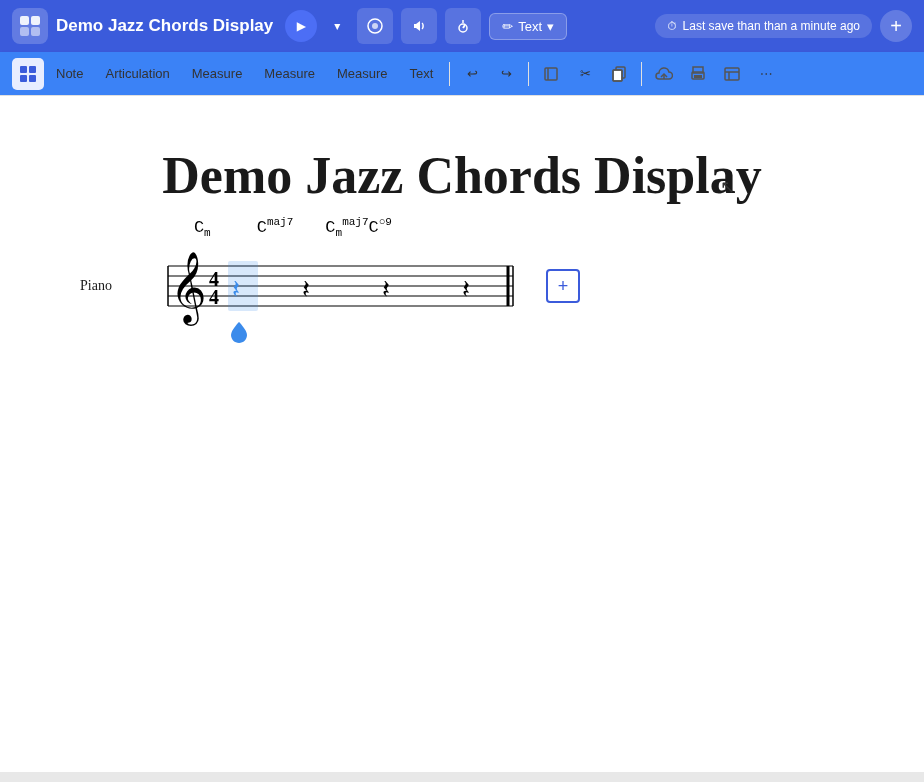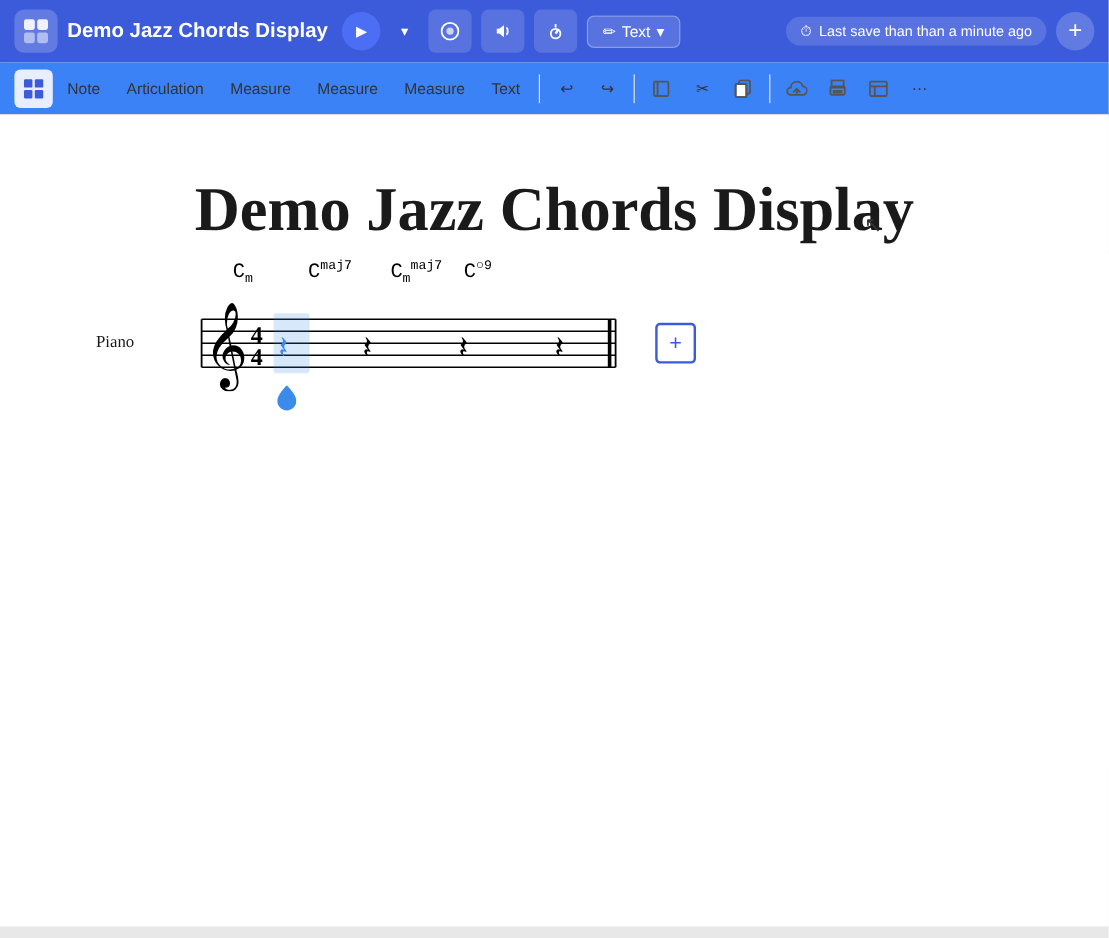--- a/index.html
+++ b/index.html
@@ -334,21 +334,21 @@
   <div id="cursor-arrow">↖</div>
 
   <div id="notation-area">
     <span id="piano-label">Piano</span>
 
     <div id="staff-container" style="position:relative;">
 
       <div style="position:absolute; top:-30px; left:76px; display:flex; align-items:baseline; font-family:Liberation Mono, monospace; font-size:17px; gap:0;">
         <span style="margin-right:46px;">C<sub style="font-size:11px;">m</sub></span>
         <span style="margin-right:32px;">C<sup style="font-size:11px;">maj7</sup></span>
-        <span style="margin-right:18px;">C<sub style="font-size:11px;">m</sub><sup style="font-size:11px;">maj7</sup></span>
+        <span style="">C<sub style="font-size:11px;">m</sub><sup style="font-size:11px;">maj7</sup></span>
         <span>C<sup style="font-size:11px;">○9</sup></span>
       </div>
 
       <svg id="staff-svg" width="420" height="80" viewBox="0 0 420 80">
 
         <line x1="50" y1="20" x2="395" y2="20" stroke="black" stroke-width="1.2"></line>
         <line x1="50" y1="30" x2="395" y2="30" stroke="black" stroke-width="1.2"></line>
         <line x1="50" y1="40" x2="395" y2="40" stroke="black" stroke-width="1.2"></line>
         <line x1="50" y1="50" x2="395" y2="50" stroke="black" stroke-width="1.2"></line>
         <line x1="50" y1="60" x2="395" y2="60" stroke="black" stroke-width="1.2"></line>

